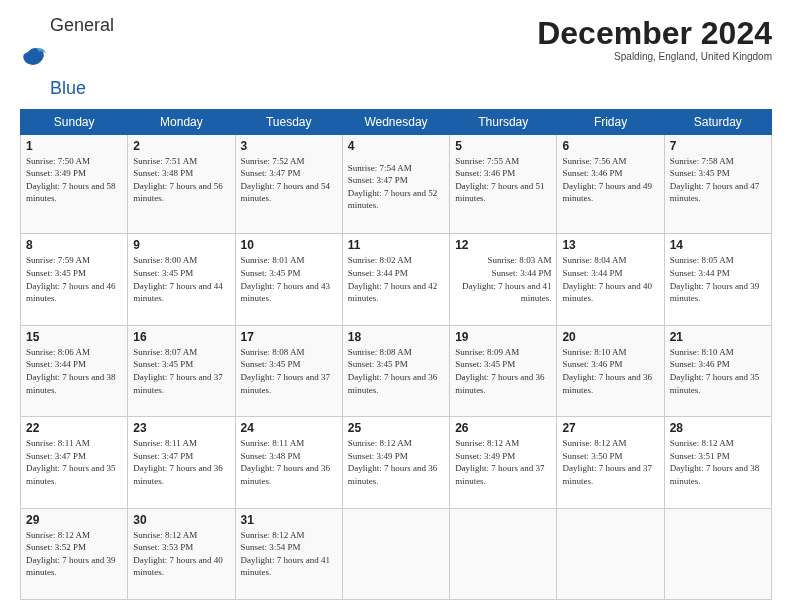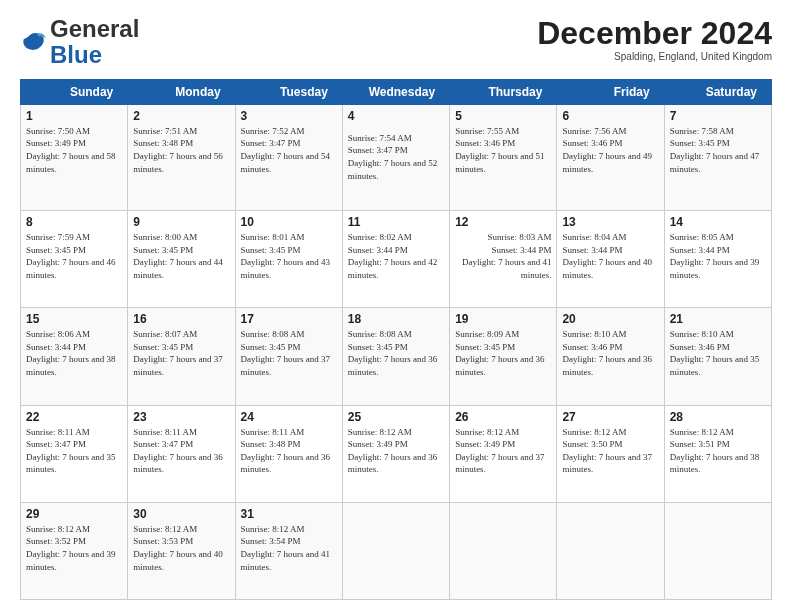--- a/index.html
+++ b/index.html
@@ -21,22 +21,22 @@
       display: flex;
       justify-content: space-between;
       align-items: flex-start;
       margin-bottom: 10px;
     }
     .logo {
       display: flex;
       align-items: center;
     }
     .logo-text {
-      font-size: 24px;
-      font-weight: bold;
+      font-size: 18px;
+      font-weight: normal;
       color: #333;
       line-height: 1.1;
     }
     .logo-icon {
       width: 28px;
       height: 28px;
       margin-right: 2px;
     }
     .title-section {
       text-align: right;
@@ -53,23 +53,23 @@
     }
     .calendar-table {
       width: 100%;
       border-collapse: collapse;
       flex: 1;
     }
     .calendar-table thead th {
       background-color: #1a5fa8;
       color: #fff;
       font-size: 12px;
-      font-weight: bold;
+      font-weight: normal;
       padding: 5px 14px;
-      text-align: right;
+      text-align: center;
       border: 1px solid #1a5fa8;
     }
     .calendar-table tbody td {
       vertical-align: top;
       border: 1px solid #ccc;
       padding: 4px 5px;
       font-size: 9.5px;
       color: #333;
       width: calc(100% / 7);
       background: #fff;
@@ -102,21 +102,21 @@
 
 <div class="page">
   <div class="header">
     <div class="logo">
       <svg class="logo-icon" viewBox="0 0 30 30" xmlns="http://www.w3.org/2000/svg">
         <path d="M8 10 Q15 2 24 8 Q28 14 22 20 Q16 26 8 22 Q2 18 4 12 Z" fill="#1a5fa8"></path>
         <path d="M18 6 Q26 4 28 12 Q26 8 20 9 Z" fill="#4a9fd4"></path>
       </svg>
       <div class="logo-text">
         <div>General</div>
-        <div style="color:#1a5fa8;">Blue</div>
+        <div style="color:#1a5fa8;margin-top:43px;">Blue</div>
       </div>
     </div>
     <div class="title-section">
       <div class="month-title">December 2024</div>
       <div class="location">Spalding, England, United Kingdom</div>
     </div>
   </div>
 
   <table class="calendar-table">
     <thead>

